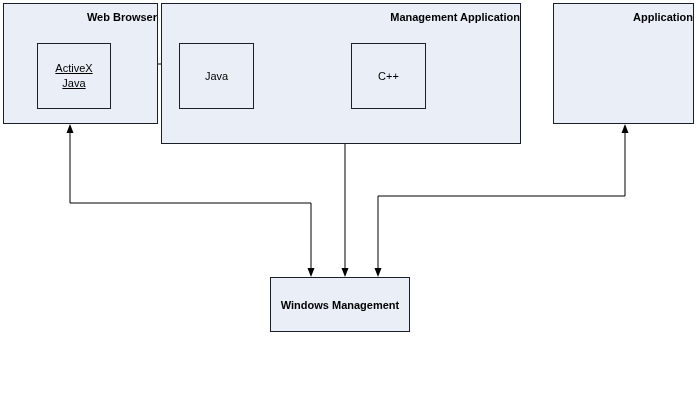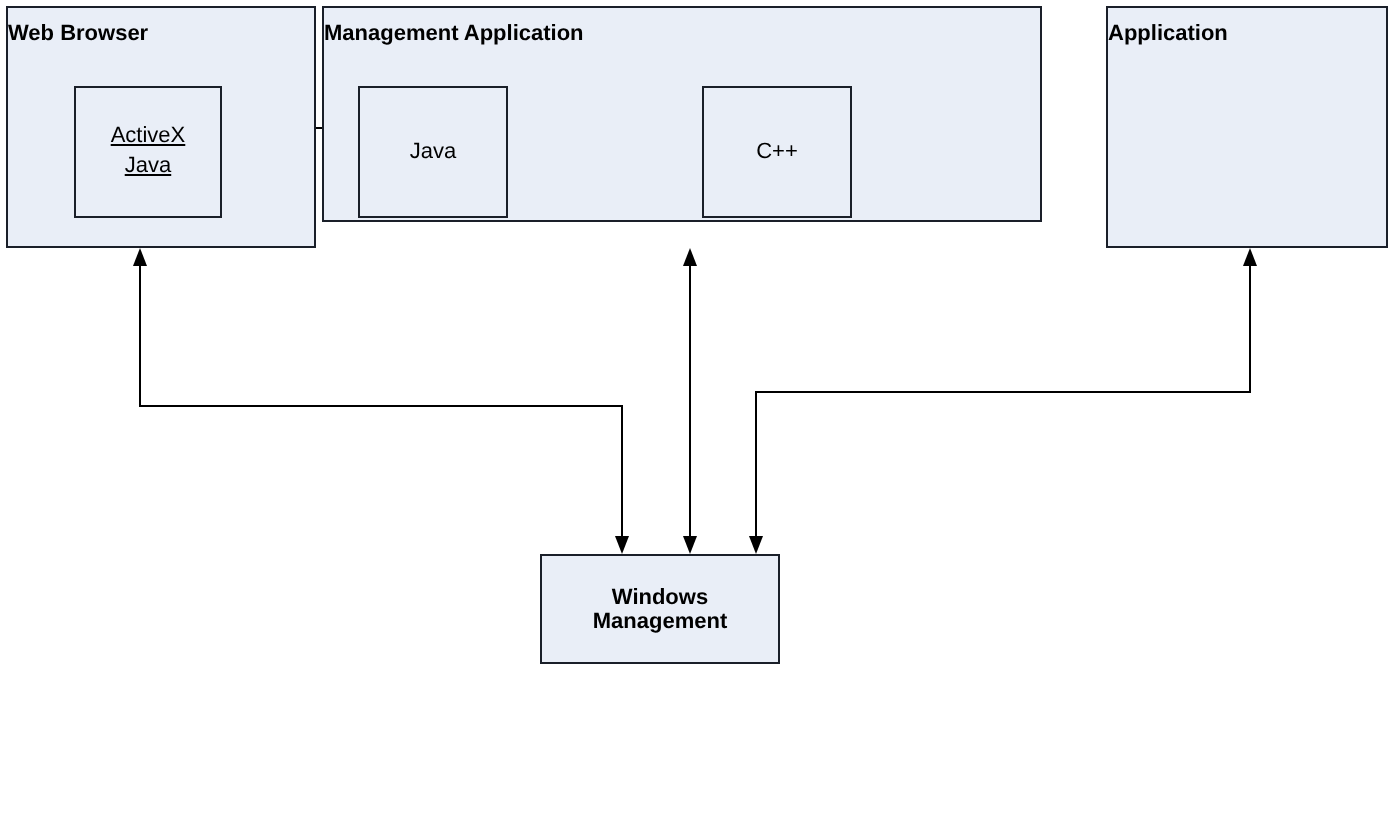--- a/index.html
+++ b/index.html
@@ -18,21 +18,21 @@
     width: 697px; height: 414px;
   }
   .box {
     position: absolute;
     background: var(--box-fill, #e9eef7);
     border: 1px solid var(--box-border, #1a1f29);
   }
   .group-title {
     position: absolute;
     top: 7px; left: 0; right: 0;
-    text-align: left;
+    text-align: right;
     font-size: 11px;
     font-weight: bold;
   }
   .inner {
     display: flex;
     align-items: center;
     justify-content: center;
     text-align: center;
     font-size: 11px;
     line-height: 1.35;
@@ -70,26 +70,26 @@
     <polygon class="arrowhead" points="625,124 621.5,133 628.5,133"></polygon>
     <polygon class="arrowhead" points="378,277 374.5,268 381.5,268"></polygon>
   </svg>
 
   <div class="box" style="left:3px; top:3px; width:155px; height:121px;">
     <div class="group-title">Web Browser</div>
     <div class="box inner" style="left:33px; top:39px; width:74px; height:66px;text-decoration:underline;">ActiveX
 Java</div>
   </div>
 
-  <div class="box" style="left:161px; top:3px; width:360px; height:108px;">
+  <div class="box" style="left:161px; top:3px; width:360px; height:141px;">
     <div class="group-title">Management Application</div>
     <div class="box inner" style="left:17px; top:39px; width:75px; height:66px;">Java</div>
     <div class="box inner" style="left:189px; top:39px; width:75px; height:66px;">C++</div>
   </div>
 
   <div class="box" style="left:553px; top:3px; width:141px; height:121px;padding-left:43px;">
     <div class="group-title">Application</div>
   </div>
 
-  <div class="box single" style="left:270px; top:277px; width:120px; height:55px;">Windows Management</div>
+  <div class="box single" style="left:270px; top:277px; width:140px; height:55px;">Windows Management</div>
 
 
 </div>
 
 </body></html>

